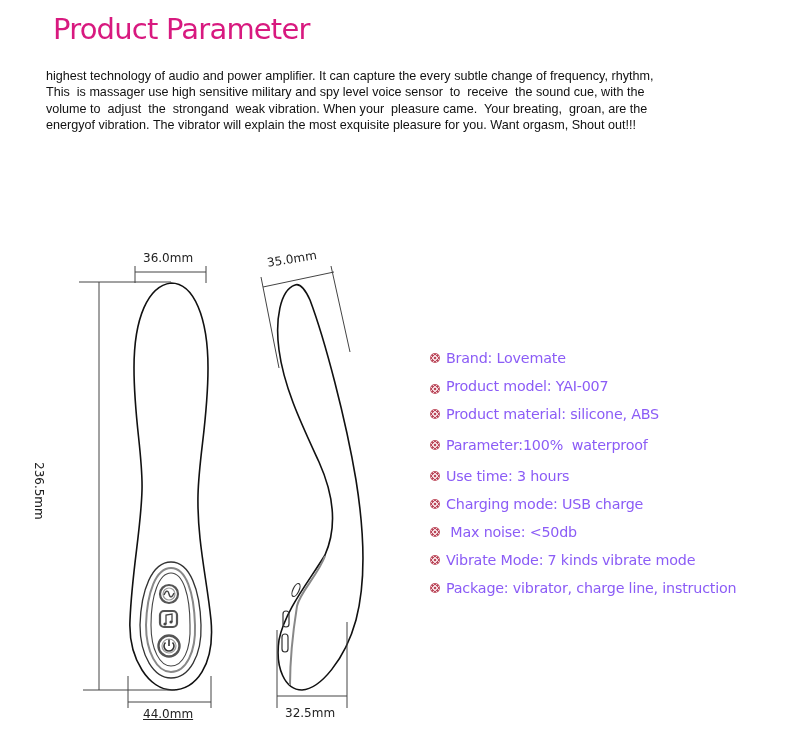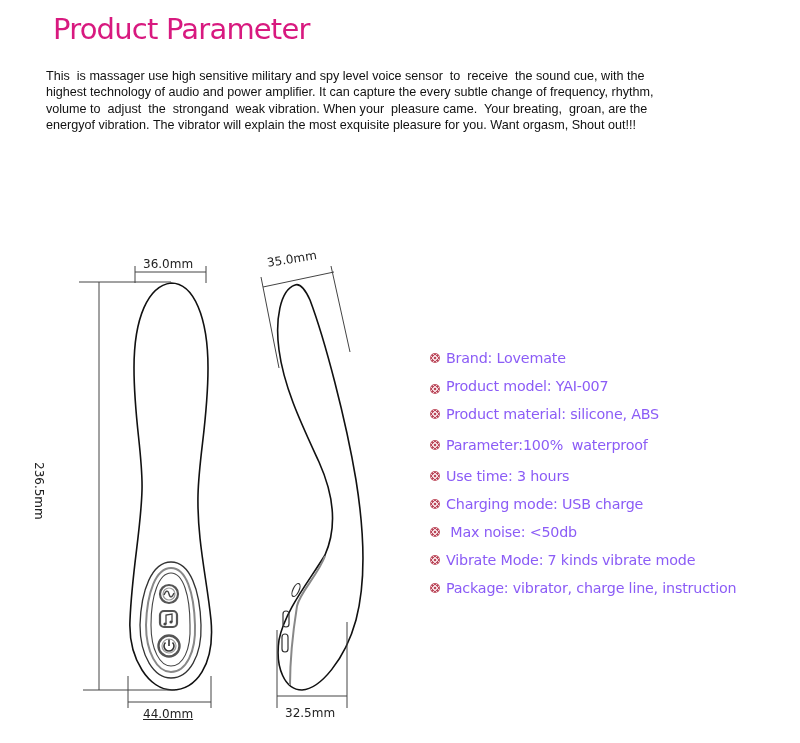--- a/index.html
+++ b/index.html
@@ -76,22 +76,22 @@
     flex: 0 0 10px;
     background: radial-gradient(circle, #b8485a 0 1.4px, #f4d9dd 1.4px 2.6px, #b8485a 2.6px 3.6px, #f0cfd5 3.6px 4.3px, #c25666 4.3px 5px);
   }
 </style>
 </head>
 <body>
 
 <div class="title">Product Parameter</div>
 
 <div class="intro">
+  <span class="line">highest technology of audio and power amplifier. It can capture the every subtle change of frequency, rhythm,</span>
   <span class="line">This  is massager use high sensitive military and spy level voice sensor  to  receive  the sound cue, with the</span>
-  <span class="line">highest technology of audio and power amplifier. It can capture the every subtle change of frequency, rhythm,</span>
   <span class="line">volume to  adjust  the  strongand  weak vibration. When your  pleasure came.  Your breating,  groan, are the</span>
   <span class="line">energyof vibration. The vibrator will explain the most exquisite pleasure for you. Want orgasm, Shout out!!!</span>
 </div>
 
 <svg class="drawing" viewBox="0 0 800 743" xmlns="http://www.w3.org/2000/svg">
 
   <g fill="none" stroke="#111" stroke-width="1.6">
     <path d="M 171 283
              C 148 286, 134 318, 134 368
              C 134 420, 143 455, 142 490
@@ -161,21 +161,21 @@
   <g stroke="#444" stroke-width="1" fill="none">
     <line x1="261" y1="277" x2="279" y2="368"></line>
     <line x1="331" y1="266" x2="350" y2="352"></line>
     <line x1="263" y1="287" x2="334" y2="272"></line>
     <line x1="277" y1="630" x2="277" y2="708"></line>
     <line x1="347" y1="622" x2="347" y2="708"></line>
     <line x1="277" y1="696" x2="347" y2="696"></line>
   </g>
 </svg>
 
-<div class="dim-label" style="left:143px; top:257px;">36.0mm</div>
+<div class="dim-label" style="left:143px; top:251px;">36.0mm</div>
 <div class="dim-label" style="left:143px; top:707px;text-decoration:underline;">44.0mm</div>
 <div class="dim-label" style="left:46px; top:462px; transform: rotate(90deg); transform-origin: left top;">236.5mm</div>
 <div class="dim-label" style="left:266px; top:256px; transform: rotate(-9deg); transform-origin: left top;">35.0mm</div>
 <div class="dim-label" style="left:285px; top:706px;">32.5mm</div>
 
 <ul class="specs">
   <li>
     <span class="bullet"></span>
     <span>Brand: Lovemate</span>
   </li>

